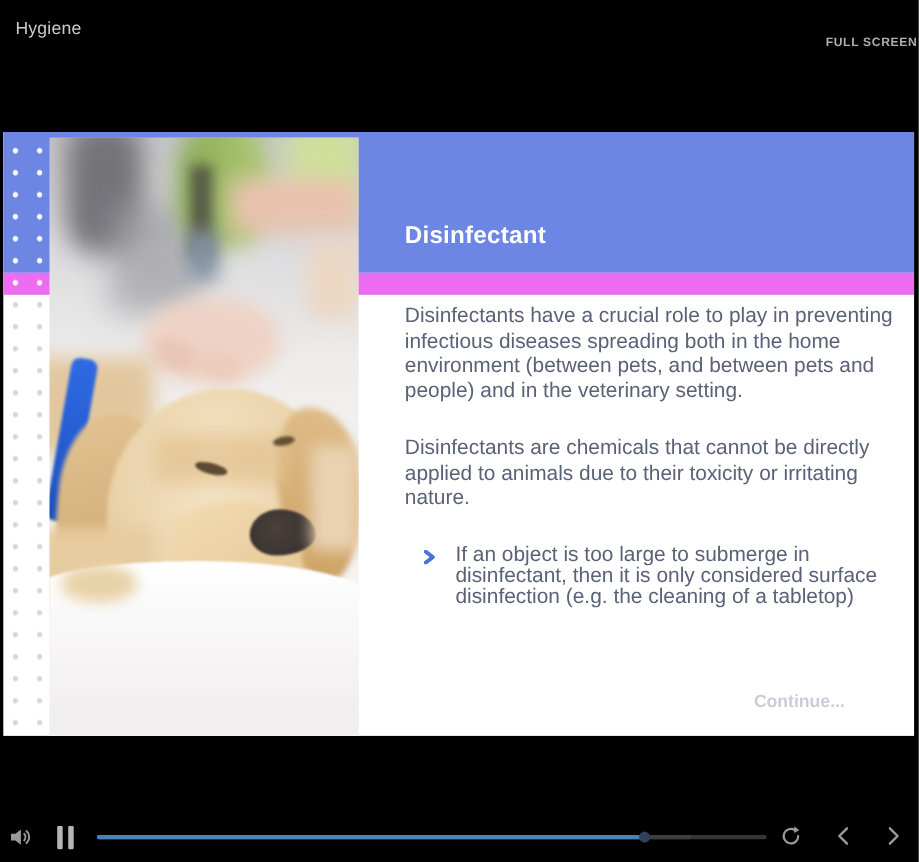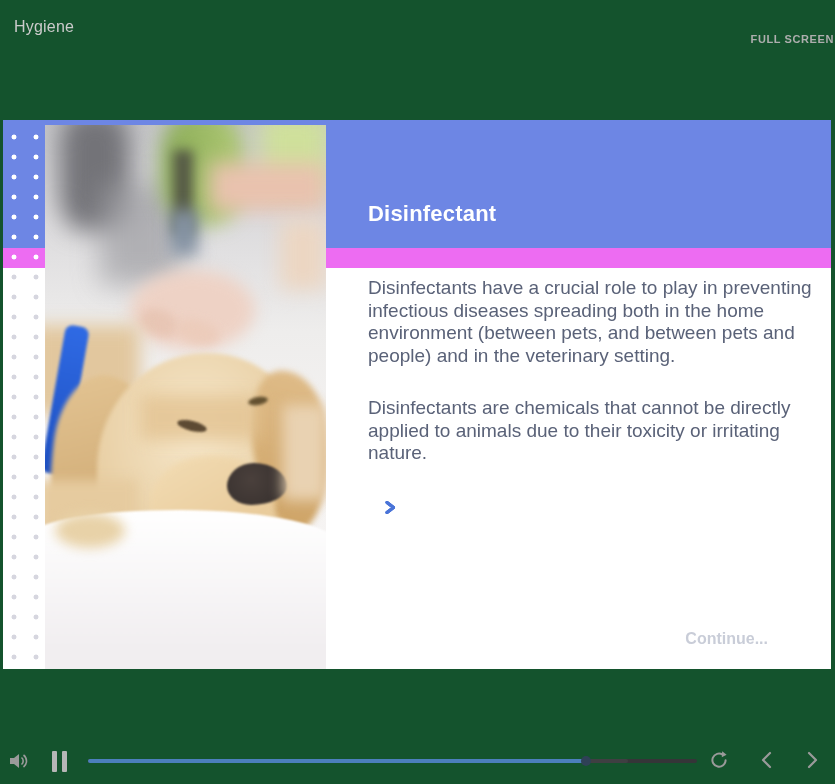--- a/index.html
+++ b/index.html
@@ -1,17 +1,17 @@
 <!DOCTYPE html>
 <html><head>
 <meta charset="utf-8">
 <style>
   html,body{margin:0;padding:0;background:#28282a;}
   *{box-sizing:content-box;}
-  .stage{position:relative;width:835px;height:784px;background:#14532d;overflow:hidden;
+  .stage{position:relative;width:835px;height:784px;background:#000000;overflow:hidden;
          font-family:"Liberation Sans","DejaVu Sans",sans-serif;}
 
   
   .course-title{position:absolute;left:14px;top:18px;font-size:16px;color:#cbcbcb;letter-spacing:.2px;}
   .fullscreen{position:absolute;right:1px;top:33px;font-size:11px;color:#aeaeae;letter-spacing:.6px;cursor:pointer;font-weight:bold;}
 
   
   .slide{position:absolute;left:3px;top:120px;width:828px;height:549px;background:#ffffff;overflow:hidden;}
   .band{position:absolute;left:0;top:0;width:828px;height:128px;background:#6d86e4;}
   .stripe{position:absolute;left:0;top:128px;width:828px;height:20px;background:#ed6cf2;}
@@ -145,20 +145,21 @@
                 <path d="M2 1.5 L8.5 6.5 L2 11.5" stroke="#4a74d8" stroke-width="3" fill="none" stroke-linecap="round" stroke-linejoin="round"></path>
               </svg>
           </span>
         </li>
         <li>
           <span class="chev">
             <svg width="11" height="13" viewBox="0 0 11 13">
                 <path d="M2 1.5 L8.5 6.5 L2 11.5" stroke="#4a74d8" stroke-width="3" fill="none" stroke-linecap="round" stroke-linejoin="round"></path>
               </svg>
           </span>
+          <span>If an object is too large to submerge in disinfectant, then it is only considered surface disinfection (e.g. the cleaning of a tabletop)</span>
         </li>
       </ul>
     </div>
 
     <div class="continue">Continue...</div>
   </div>
 
   <div class="controls">
     <div class="ctl vol">
       <svg width="22" height="18" viewBox="0 0 22 18">

